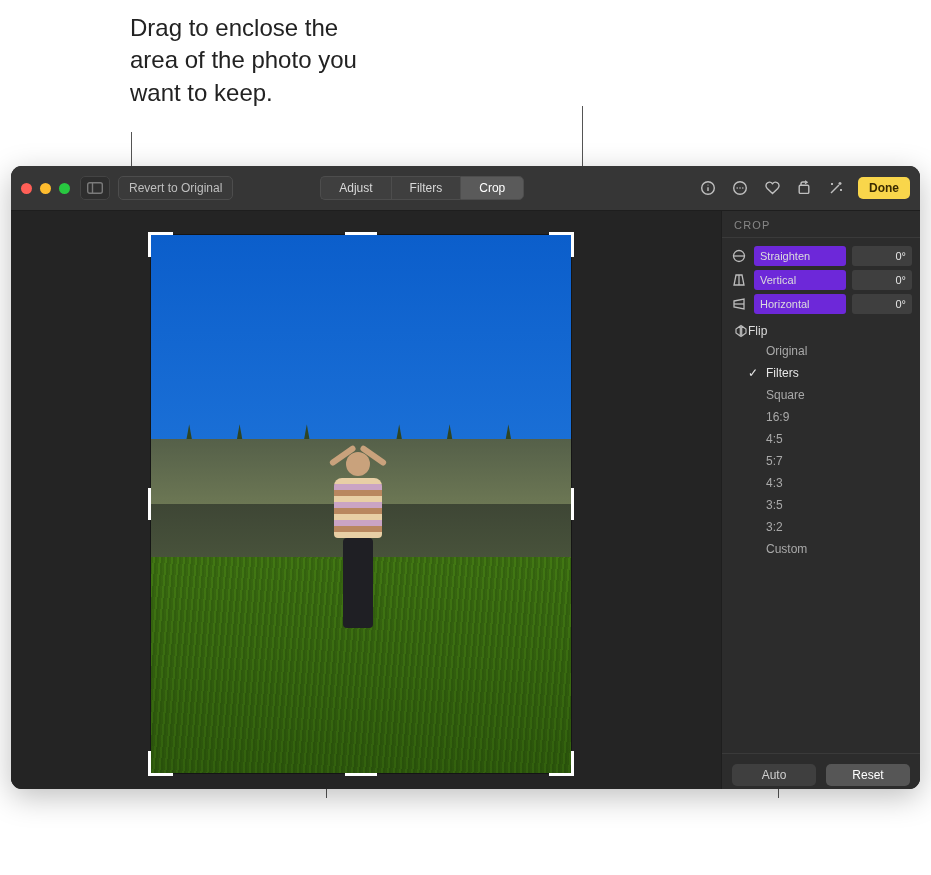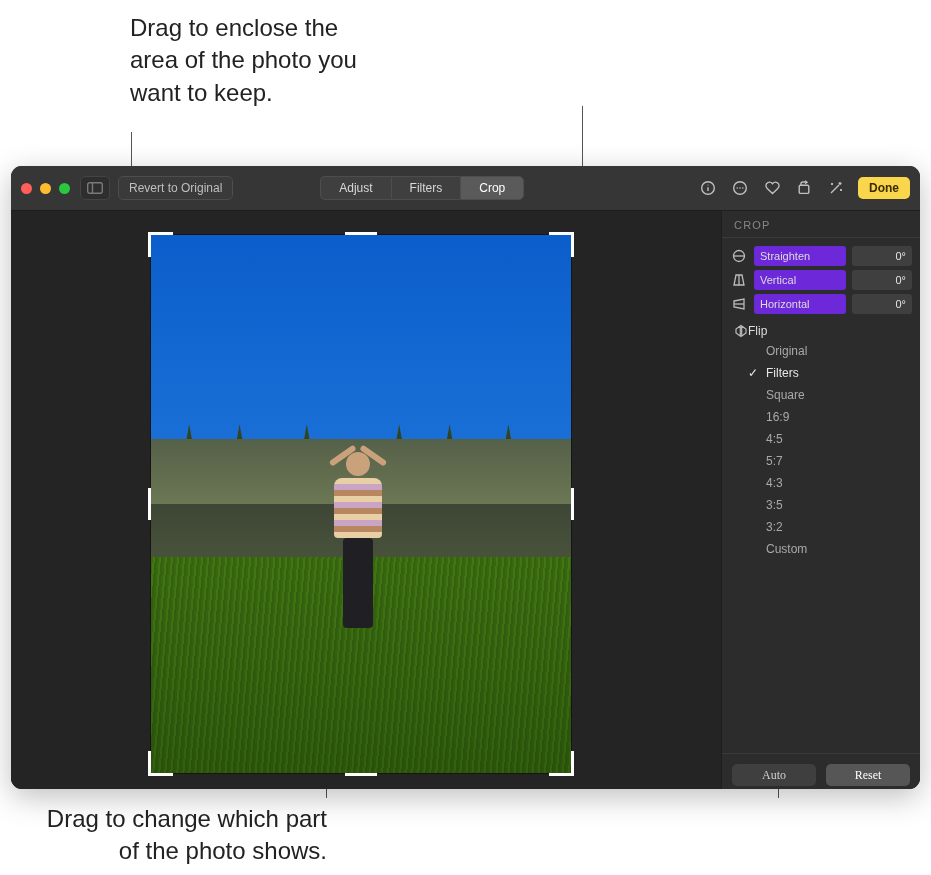--- a/index.html
+++ b/index.html
@@ -98,31 +98,30 @@
   .sec-row{display:flex;align-items:center;gap:0;padding:8px 12px 4px;color:#dcdcdc;}
   .sec-row .adj-icon{width:14px;}
 
   .aspect-list{padding:2px 0 6px 44px;display:flex;flex-direction:column;gap:8px;}
   .aspect-item{display:flex;align-items:center;font-size:12px;color:var(--text-dim);cursor:default;position:relative;}
   .aspect-item .check{position:absolute;left:-18px;color:#e6e6e6;font-size:12px;opacity:0;}
   .aspect-item.sel .check{opacity:1;}
   .aspect-item.sel{color:#e6e6e6;}
 
   .panel-footer{margin-top:auto;padding:10px;display:flex;gap:10px;border-top:1px solid #3a3a3a;}
-  .foot-btn{flex:1;height:22px;border-radius:5px;background:#3f3f3f;color:#cfcfcf;font-size:12px;display:flex;align-items:center;justify-content:center;font-family:Liberation Serif, serif;}
+  .foot-btn{flex:1;height:22px;border-radius:5px;background:#3f3f3f;color:#cfcfcf;font-size:12px;display:flex;align-items:center;justify-content:center;}
   .foot-btn.primary{background:#565656;color:#fff;}
 
 </style>
 </head>
 <body>
 
 <div class="page">
 
   <div class="callout" style="left:130px;top:12px;width:230px">Drag to enclose the area of the photo you want to keep.</div>
-  <div class="callout right" style="left:32px;top:803px;width:295px">Drag to change which part of the photo shows.</div>
 
   <div class="callout-line" style="left:131px;top:132px;width:1px;height:95px"></div>
   <div class="callout-line" style="left:582px;top:106px;width:1px;height:72px"></div>
   <div class="callout-line" style="left:326px;top:766px;width:1px;height:32px"></div>
   <div class="callout-line" style="left:778px;top:775px;width:1px;height:23px"></div>
 
   <div class="window">
 
     <div class="toolbar">
       <div class="traffic">

